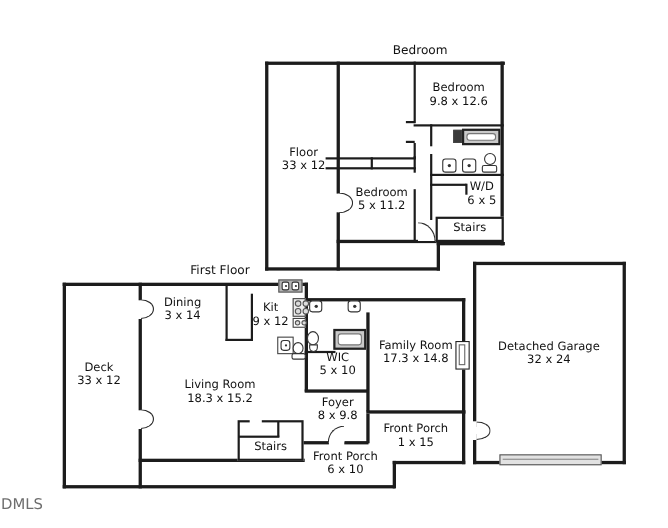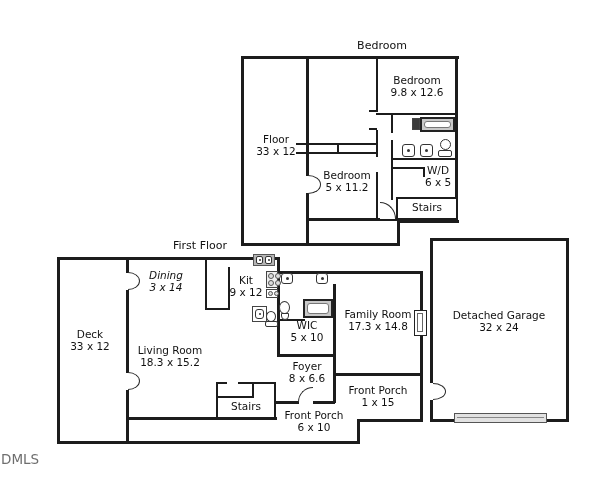--- a/index.html
+++ b/index.html
@@ -166,43 +166,43 @@
     <div class="box" style="left:2px;top:2px;width:6px;height:19px;border-color:#666;z-index:4;"></div>
   </div>
   <div class="arcR" style="left:128px;top:272px;width:12px;height:18px;"></div>
   <div class="arcR" style="left:128px;top:372px;width:12px;height:18px;"></div>
   <div class="arcTL" style="left:298px;top:387px;width:15px;height:15px;"></div>
 
   <div class="lbl" style="left:62px;top:329px;width:56px;">
     <div class="nm">Deck</div>
     <div class="dm">33 x 12</div>
   </div>
-  <div class="lbl" style="left:138px;top:270px;width:56px;font-style:italic;">
+  <div class="lbl" style="left:138px;top:270px;width:56px;">
     <div class="nm">Dining</div>
     <div class="dm">3 x 14</div>
   </div>
   <div class="lbl" style="left:218px;top:275px;width:56px;">
     <div class="nm">Kit</div>
     <div class="dm">9 x 12</div>
   </div>
-  <div class="lbl" style="left:130px;top:345px;width:80px;">
+  <div class="lbl" style="left:130px;top:345px;width:80px;padding-left:30px;">
     <div class="nm">Living Room</div>
     <div class="dm">18.3 x 15.2</div>
   </div>
   <div class="lbl" style="left:279px;top:320px;width:56px;">
     <div class="nm">WIC</div>
     <div class="dm">5 x 10</div>
   </div>
   <div class="lbl" style="left:338px;top:309px;width:80px;">
     <div class="nm">Family Room</div>
     <div class="dm">17.3 x 14.8</div>
   </div>
   <div class="lbl" style="left:279px;top:361px;width:56px;">
     <div class="nm">Foyer</div>
-    <div class="dm">8 x 6.6</div>
+    <div class="dm">8 x 9.8</div>
   </div>
   <div class="lbl" style="left:347px;top:385px;width:62px;">
     <div class="nm">Front Porch</div>
     <div class="dm">1 x 15</div>
   </div>
   <div class="lbl" style="left:283px;top:410px;width:62px;">
     <div class="nm">Front Porch</div>
     <div class="dm">6 x 10</div>
   </div>
   <div class="lbl" style="left:216px;top:401px;width:60px;">

